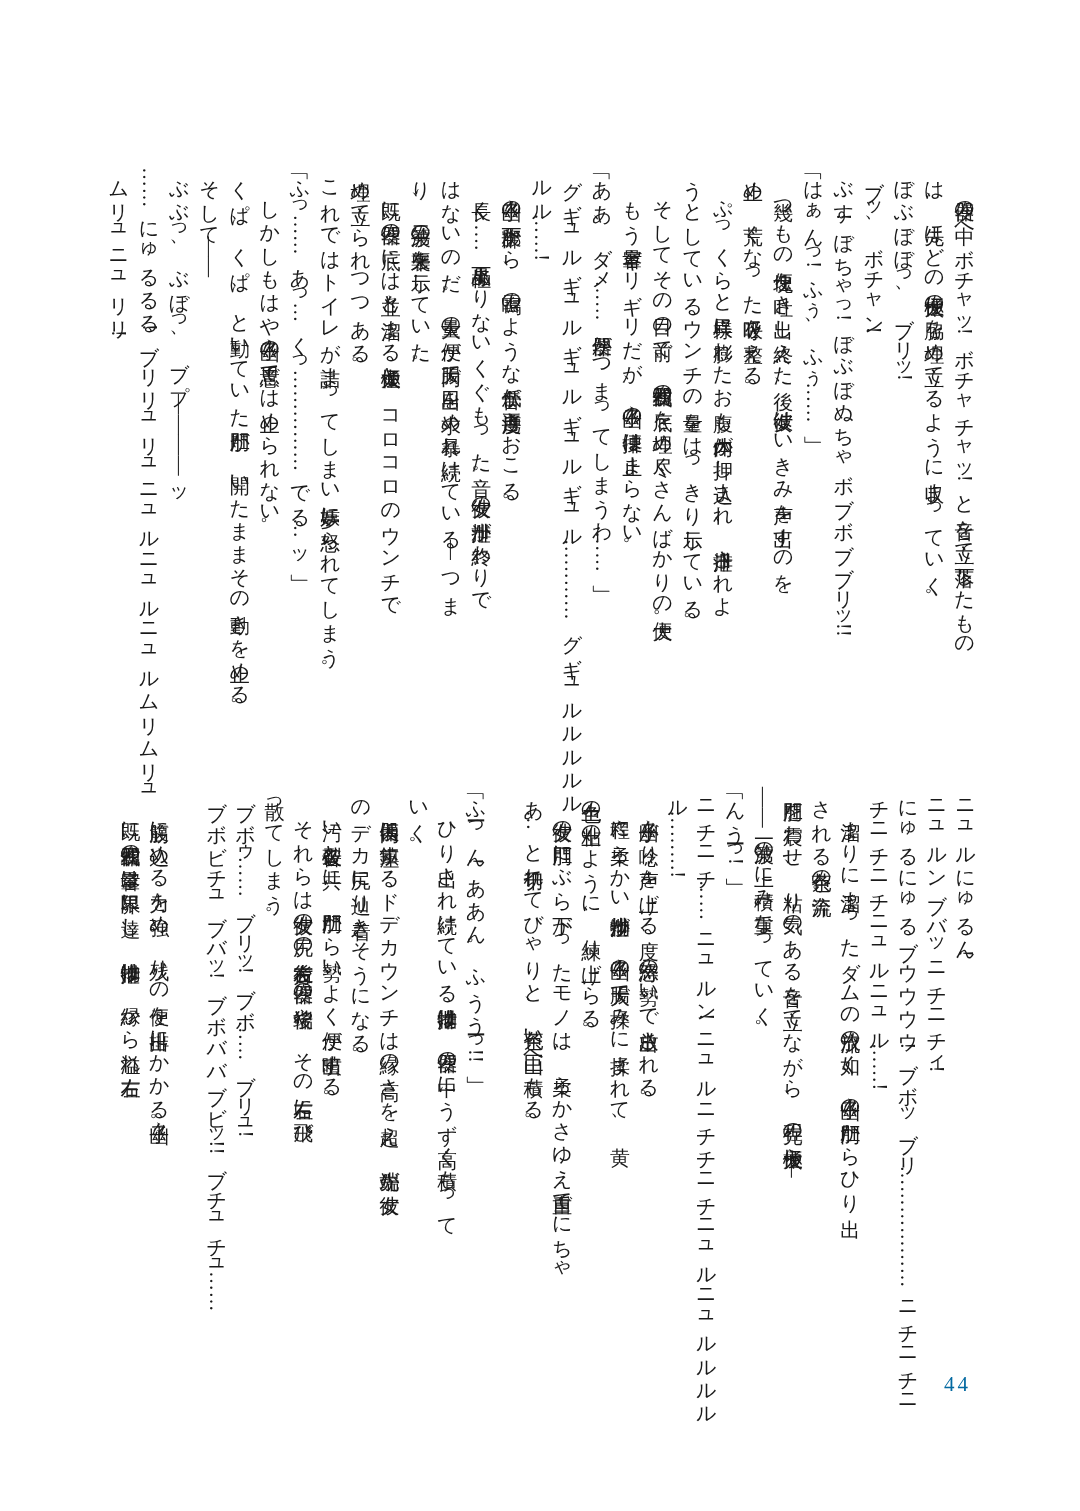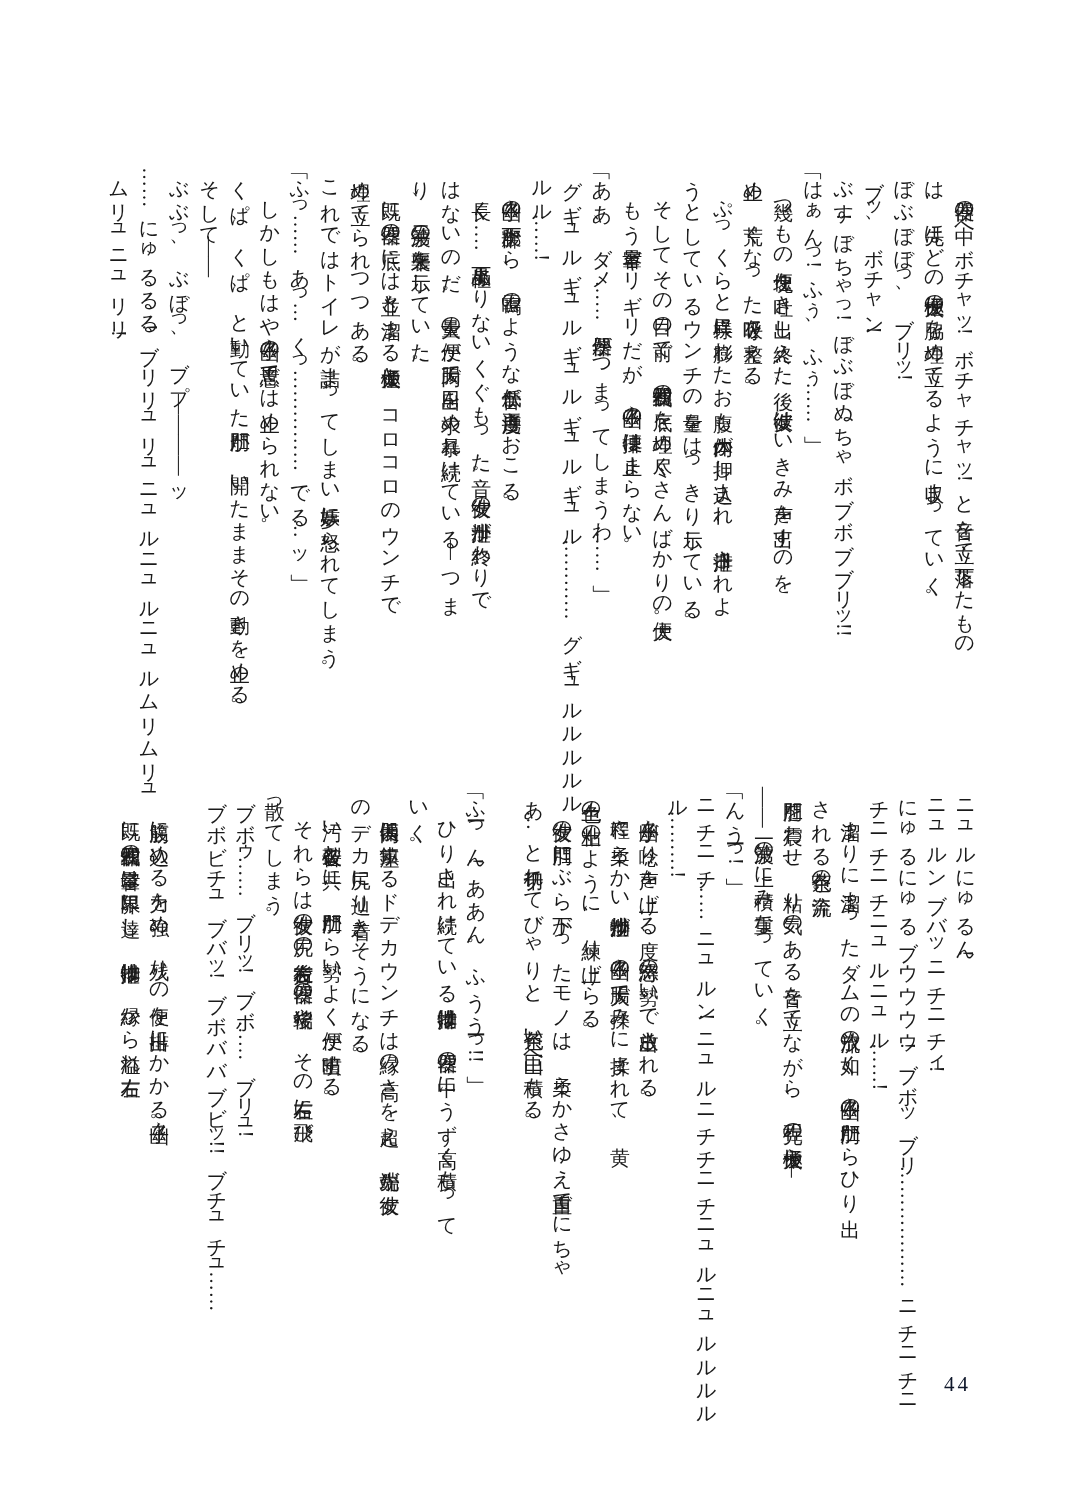--- a/index.html
+++ b/index.html
@@ -22,21 +22,21 @@
   }
   .block-top{top:167px;height:604px;line-height:30.2px;}
   .block-bottom{top:787px;height:600px;line-height:28.8px;}
   .col{margin:0;padding:0;}
   .col.indent{text-indent:1em;}
   .page-number{
     position:absolute;
     left:944px;top:1372px;
     font-size:21px;
     letter-spacing:3px;
-    color:#0f172a;
+    color:#0369a1;
   }
 </style>
 </head>
 <body>
 
 <div class="page">
   <div class="vblock block-top">
       <div class="col indent">便器の中へボチャッ!ボチャチャッ!と音を立て落下したもの</div>
       <div class="col">は、先ほどの極太便の脇を埋め立てるように収まっていく。</div>
       <div class="col">ぼぶぼぼっ、ブリッ!</div>

